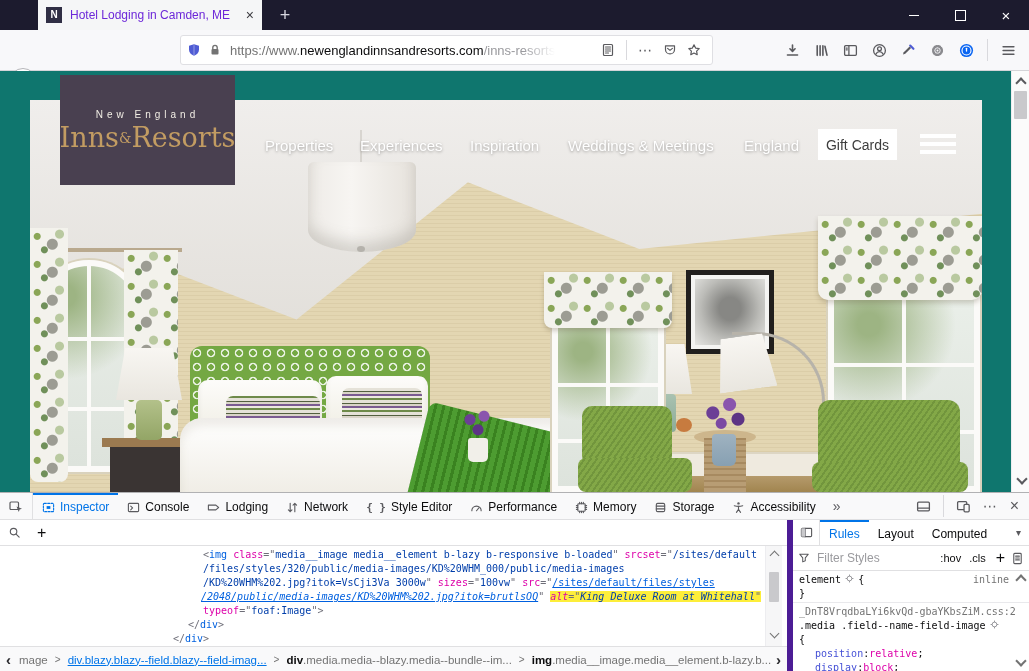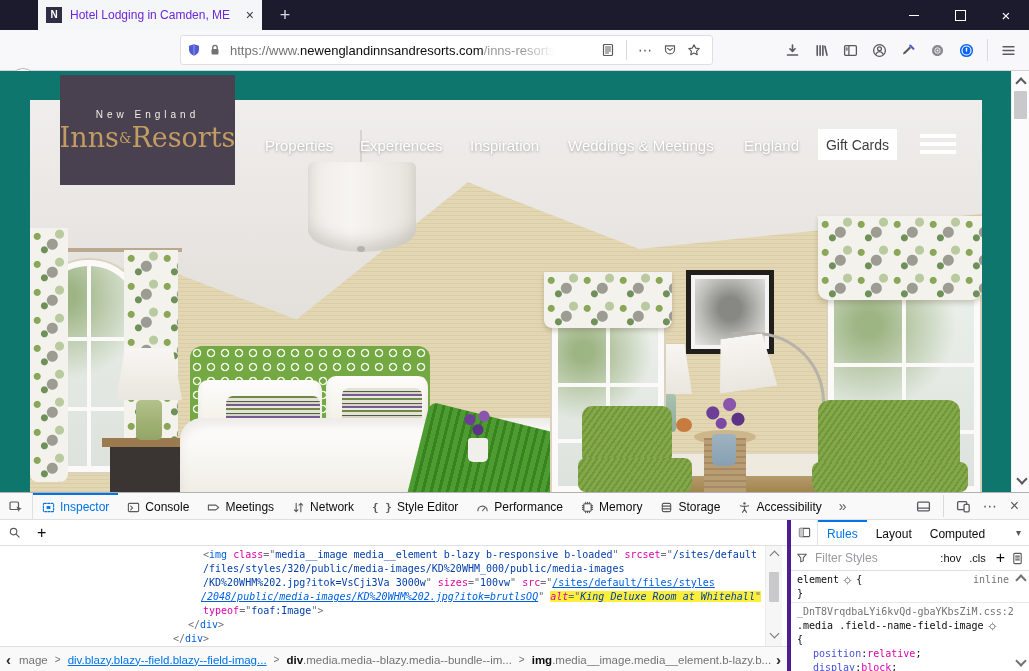--- a/index.html
+++ b/index.html
@@ -133,32 +133,32 @@
   .dt-crumbbar{position:absolute;left:0;top:153px;width:787px;height:26px;background:#f9f9fa;border-top:1px solid #e0e0e2;box-sizing:border-box;
                display:flex;align-items:center;font-size:11.5px;padding:0 6px;white-space:nowrap;overflow:hidden;}
   .crumb-sep{color:#737373;margin:0 7px;font-size:10px;}
   .crumb-muted{color:#737373;}
   .crumb-link{color:#0074e8;text-decoration:underline;}
   .crumb-tag{color:#0c0c0d;font-weight:bold;}
   .crumb-cls{color:#737373;}
   .crumb-scroll{color:#2a2a2e;font-size:15px;font-weight:bold;}
   .crumb-scroll.right{margin-left:auto;}
 
-  .dt-side{position:absolute;left:787px;top:27px;width:242px;height:152px;border-left:4px solid #4c1d95;box-sizing:border-box;background:#fff;}
+  .dt-side{position:absolute;left:787px;top:27px;width:242px;height:152px;border-left:6px solid #4c1d95;box-sizing:border-box;background:#fff;}
   .side-tabs{height:26px;border-bottom:1px solid #e0e0e2;display:flex;align-items:stretch;box-sizing:border-box;}
   .side-paneicn{width:26px;display:flex;align-items:center;justify-content:center;border-right:1px solid #e0e0e2;}
   .side-tab{display:flex;align-items:center;padding:0 9px;border-top:2px solid transparent;box-sizing:border-box;}
   .side-tab.active{color:#0074e8;border-top-color:#0074e8;}
   .side-caret{margin-left:auto;display:flex;align-items:center;padding:0 8px;color:#5a5a5e;font-size:10px;}
   .filter-row{height:25px;border-bottom:1px solid #e0e0e2;display:flex;align-items:center;box-sizing:border-box;padding:0 5px;}
   .filter-row input{border:0;outline:0;background:transparent;flex:1;font-size:12px;min-width:20px;font-family:"Liberation Sans",sans-serif;}
   .filter-row input::placeholder{color:#9a9a9e;}
   .pseudo{color:#0c0c0d;font-size:11px;margin:0 4px;}
   .rules{position:relative;height:101px;overflow:hidden;font-family:"DejaVu Sans Mono",monospace;font-size:10px;line-height:14px;padding:2px 6px;box-sizing:border-box;color:#0c0c0d;}
-  .rule-row{display:flex;align-items:center;height:14px;}
+  .rule-row{display:flex;align-items:flex-start;height:14px;}
   .sheet{color:#737373;height:14px;white-space:nowrap;}
   .rule-divider{border-top:1px solid #e9e9ec;margin:1px -6px 2px;}
   .prop{color:#4550d6;} .pval{color:#dd00a9;}
   .decl{padding-left:16px;}
   .inline-badge{margin-left:auto;color:#737373;padding-right:14px;}
   .cross{width:11px;height:11px;margin:0 3px;flex:0 0 auto;}
   .cross circle,.cross path{stroke:#8a8a8e;stroke-width:1.1;fill:none;}
   .rules-chev{position:absolute;right:4px;}
 </style>
 </head>
@@ -393,21 +393,21 @@
         <svg class="icn" viewBox="0 0 14 14">
             <rect x="1.5" y="2.5" width="11" height="9" rx="1"></rect>
             <path d="M4 5.5 6 7.5 4 9.5"></path>
           </svg>
         <span>Console</span>
       </span>
       <span class="dt-tab">
         <svg class="icn" viewBox="0 0 14 14">
             <path d="M1.5 4.5h8l3 2.5-3 2.5h-8z"></path>
           </svg>
-        <span>Meetings</span>
+        <span>Lodging</span>
       </span>
       <span class="dt-tab">
         <svg class="icn" viewBox="0 0 14 14">
             <path d="M4.5 2.5v9M4.5 11.5 2.6 9.6M4.5 11.5l1.9-1.9M9.5 11.5v-9M9.5 2.5 7.6 4.4M9.5 2.5l1.9 1.9"></path>
           </svg>
         <span>Network</span>
       </span>
       <span class="dt-tab">
         <span class="braces">{ }</span>
         <span>Style Editor</span>

